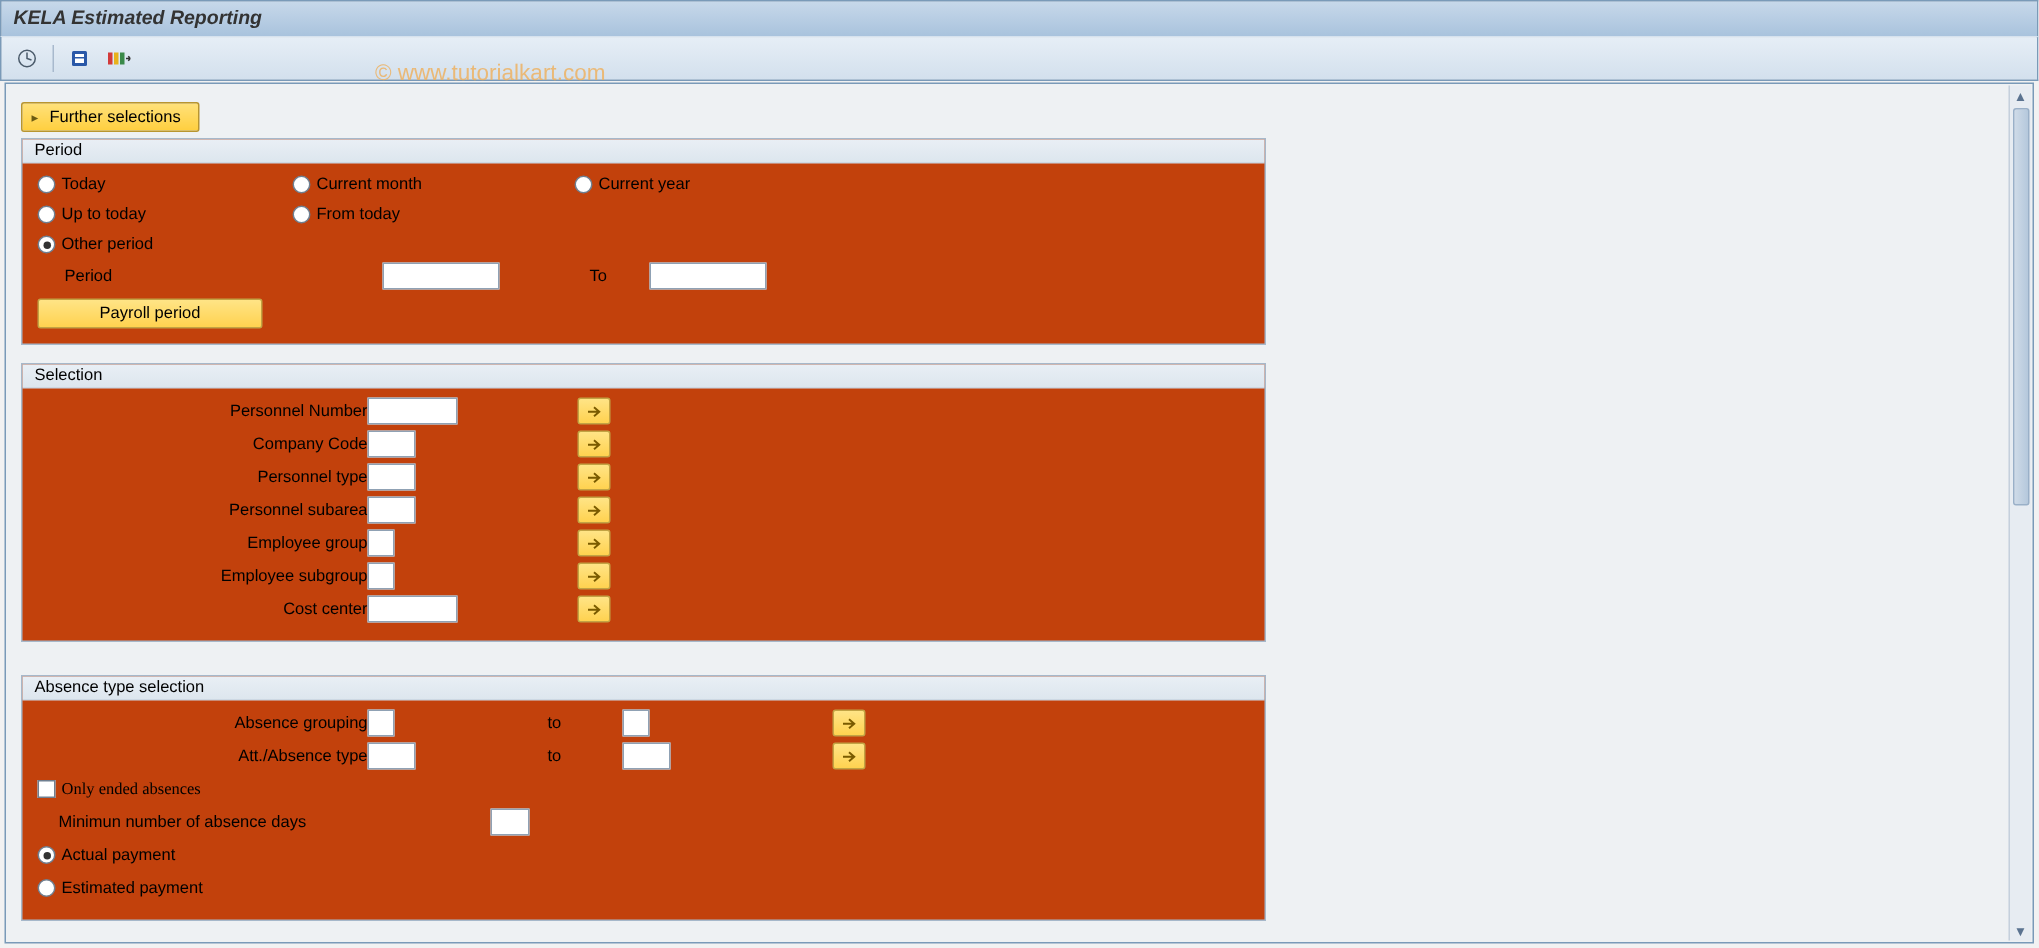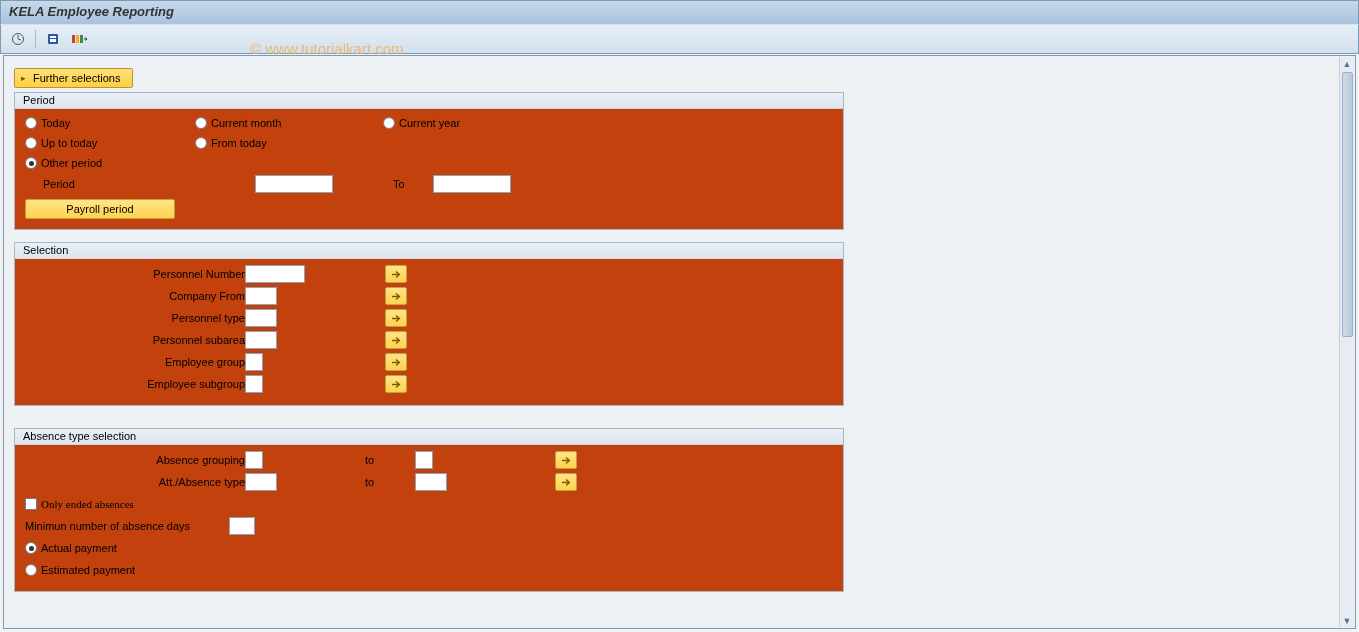--- a/index.html
+++ b/index.html
@@ -180,21 +180,21 @@
       font-size:15px;
       font-family: Arial, sans-serif;
       pointer-events:none;
       z-index:5;
     }
   </style>
 </head>
 <body>
 
 <div class="title-bar">
-  <span>KELA Employee Reporting</span>
+  <span>KELA Estimated Reporting</span>
 </div>
 
 <div class="toolbar">
   <div class="tb-btn" title="Execute">
     <svg width="14" height="14">
         <circle cx="7" cy="7" r="5.5" fill="none" stroke="#4a5a6a" stroke-width="1"></circle>
         <path d="M7 3 L7 7 L10 8" stroke="#4a5a6a" stroke-width="1" fill="none"></path>
       </svg>
   </div>
   <div class="tb-sep"></div>
@@ -280,21 +280,21 @@
     <div class="sel-row">
       <span class="label-col">Personnel Number</span>
       <span class="input-col"><input class="text-input w-60" style=""></span>
       <span class="arrow-btn">
           <svg>
             <path d="M1 5.5 L8 5.5 M5 2.5 L8.5 5.5 L5 8.5" stroke="#7a5b00" stroke-width="1.3" fill="none"></path>
           </svg>
         </span>
     </div>
     <div class="sel-row">
-      <span class="label-col">Company From</span>
+      <span class="label-col">Company Code</span>
       <span class="input-col"><input class="text-input w-32" style=""></span>
       <span class="arrow-btn">
           <svg>
             <path d="M1 5.5 L8 5.5 M5 2.5 L8.5 5.5 L5 8.5" stroke="#7a5b00" stroke-width="1.3" fill="none"></path>
           </svg>
         </span>
     </div>
     <div class="sel-row">
       <span class="label-col">Personnel type</span>
       <span class="input-col"><input class="text-input w-32" style=""></span>
@@ -318,20 +318,29 @@
       <span class="input-col"><input class="text-input w-18" style=""></span>
       <span class="arrow-btn">
           <svg>
             <path d="M1 5.5 L8 5.5 M5 2.5 L8.5 5.5 L5 8.5" stroke="#7a5b00" stroke-width="1.3" fill="none"></path>
           </svg>
         </span>
     </div>
     <div class="sel-row">
       <span class="label-col">Employee subgroup</span>
       <span class="input-col"><input class="text-input w-18" style=""></span>
+      <span class="arrow-btn">
+          <svg>
+            <path d="M1 5.5 L8 5.5 M5 2.5 L8.5 5.5 L5 8.5" stroke="#7a5b00" stroke-width="1.3" fill="none"></path>
+          </svg>
+        </span>
+    </div>
+    <div class="sel-row">
+      <span class="label-col">Cost center</span>
+      <span class="input-col"><input class="text-input w-60" style=""></span>
       <span class="arrow-btn">
           <svg>
             <path d="M1 5.5 L8 5.5 M5 2.5 L8.5 5.5 L5 8.5" stroke="#7a5b00" stroke-width="1.3" fill="none"></path>
           </svg>
         </span>
     </div>
   </div>
 
   
   <div class="group" style="margin-top:22px;">
@@ -361,21 +370,21 @@
           </svg>
         </span>
     </div>
     <div class="sel-row">
       <label style="display:flex;align-items:flex-start;font-family:Liberation Serif, serif;">
         <span class="checkbox"></span>
         <span>Only ended absences</span>
       </label>
     </div>
     <div class="sel-row">
-      <span style="width:204px;">Minimun number of absence days</span>
+      <span style="width:288px;margin-left:14px;">Minimun number of absence days</span>
       <input class="text-input" style="width: 26px;">
     </div>
     <div class="sel-row">
       <label style="display:flex;align-items:flex-start;">
         <span class="radio selected"></span>
         <span>Actual payment</span>
       </label>
     </div>
     <div class="sel-row">
       <label style="display:flex;align-items:center;">

